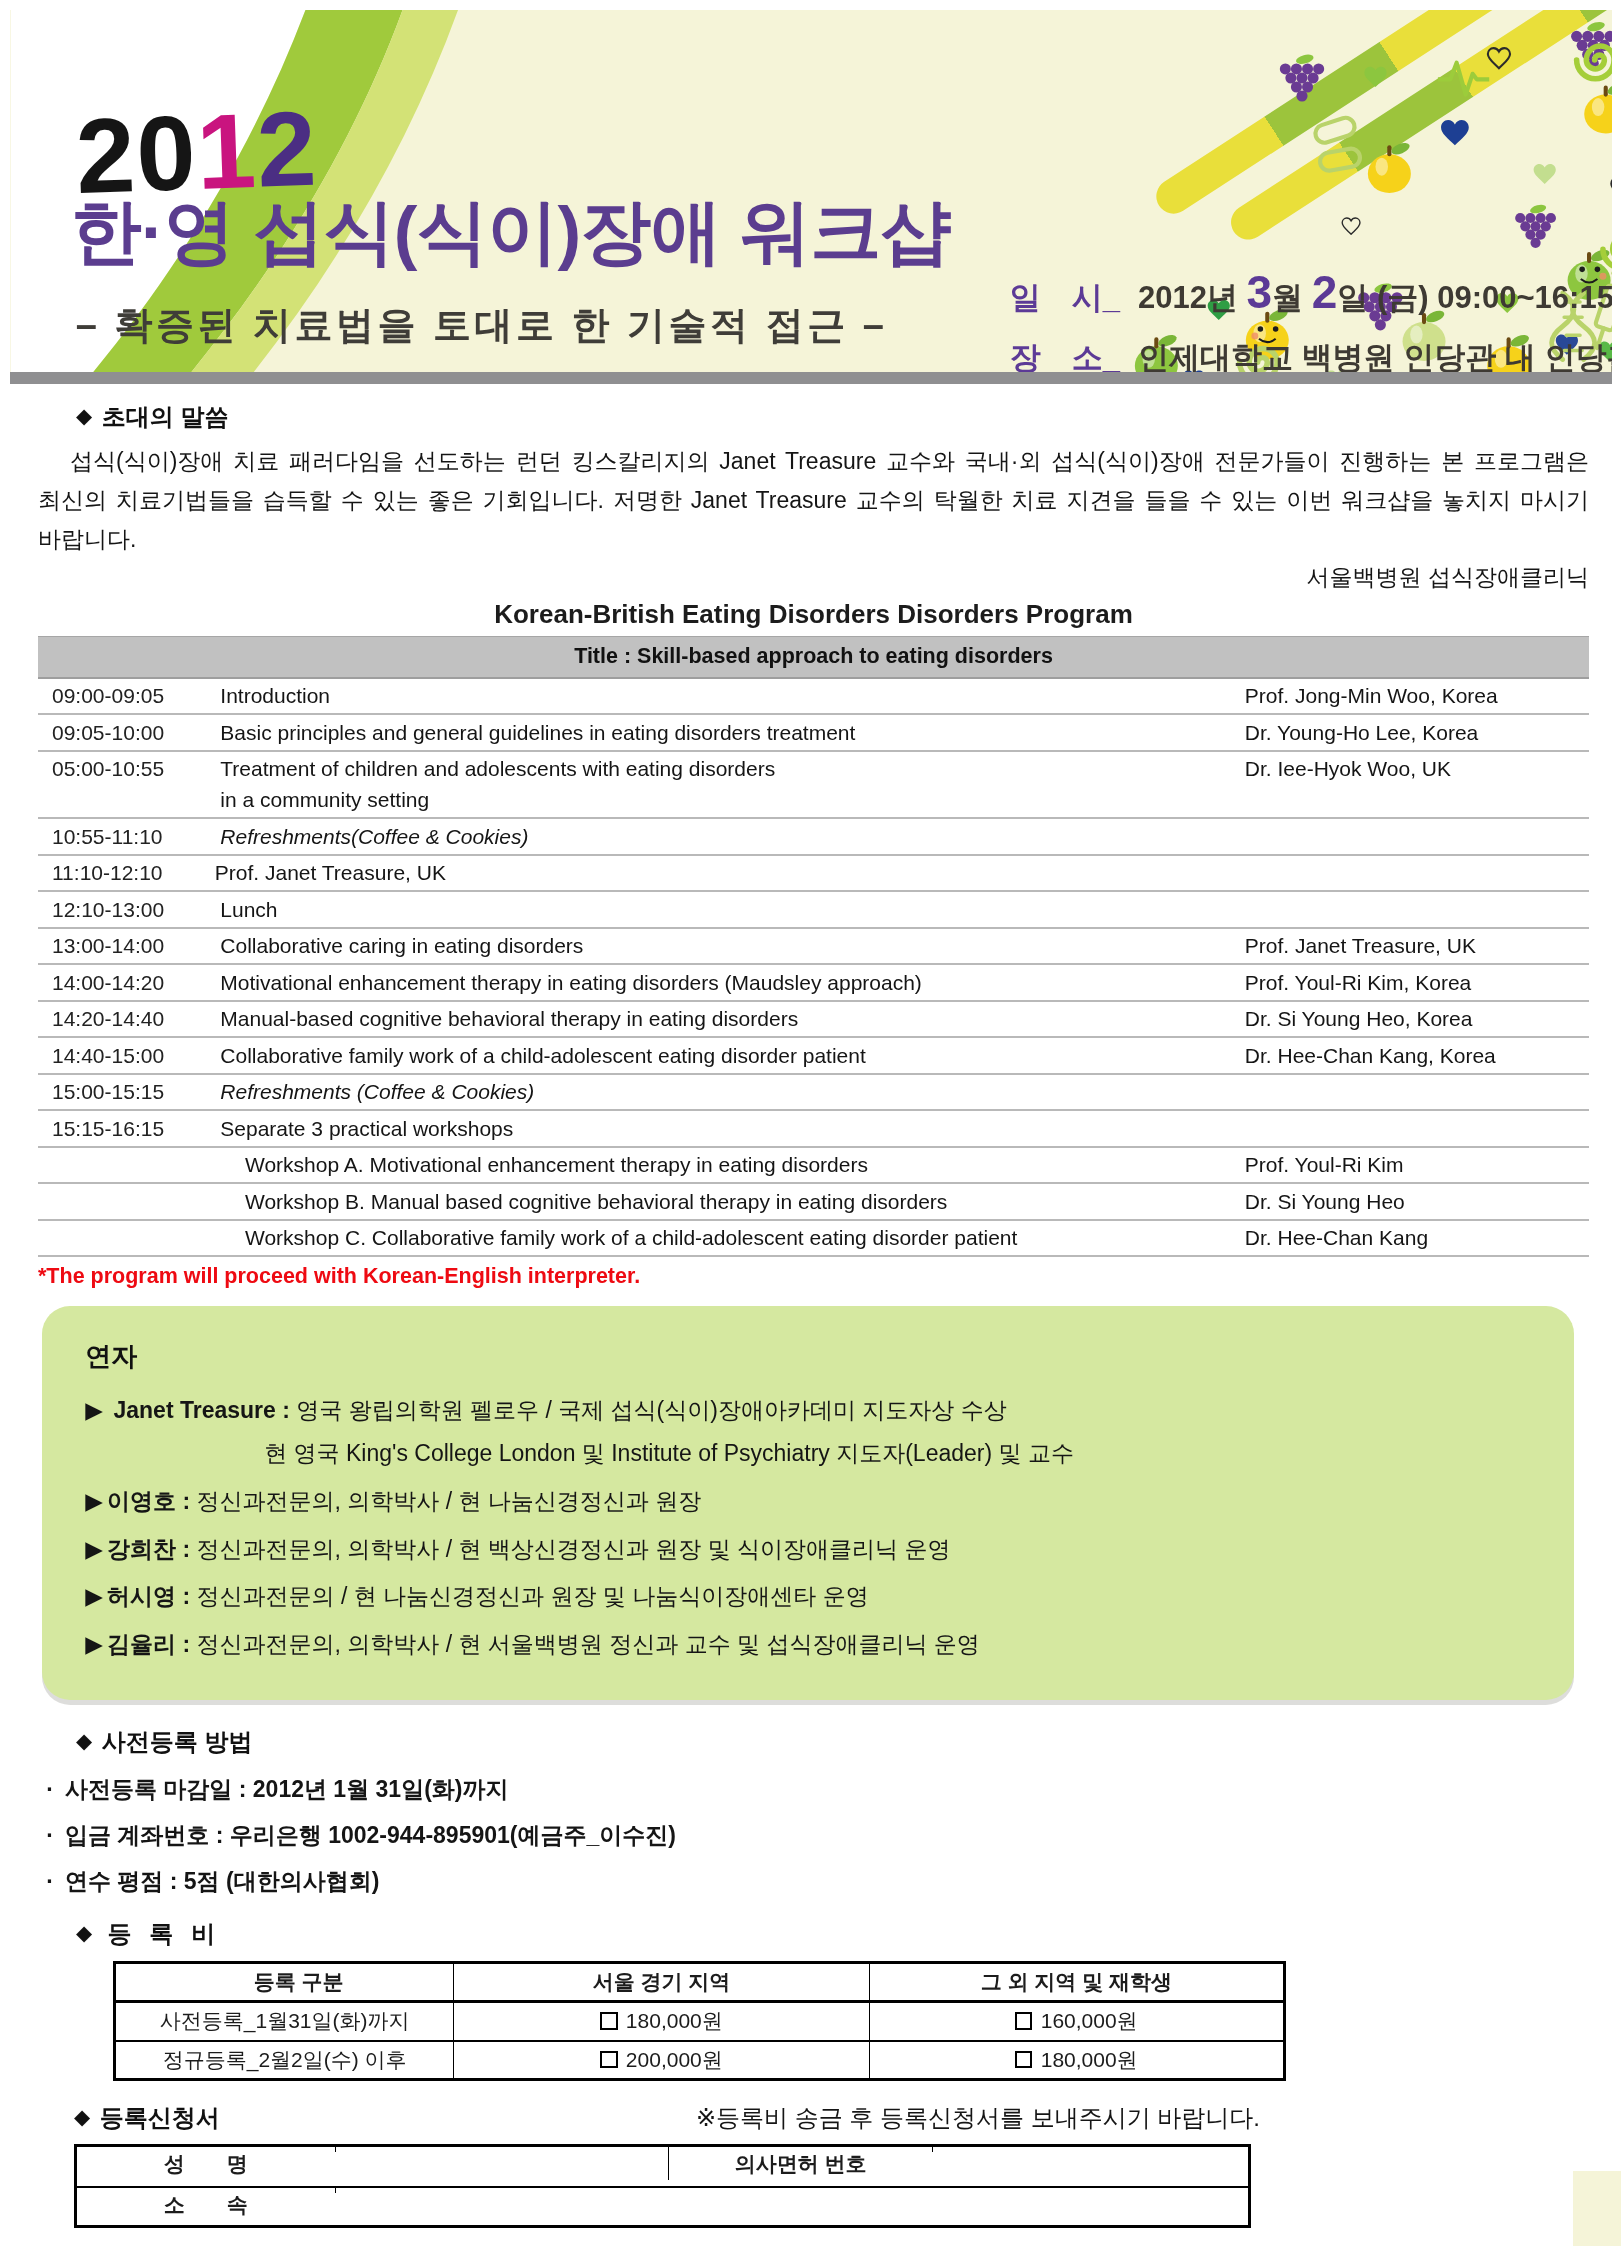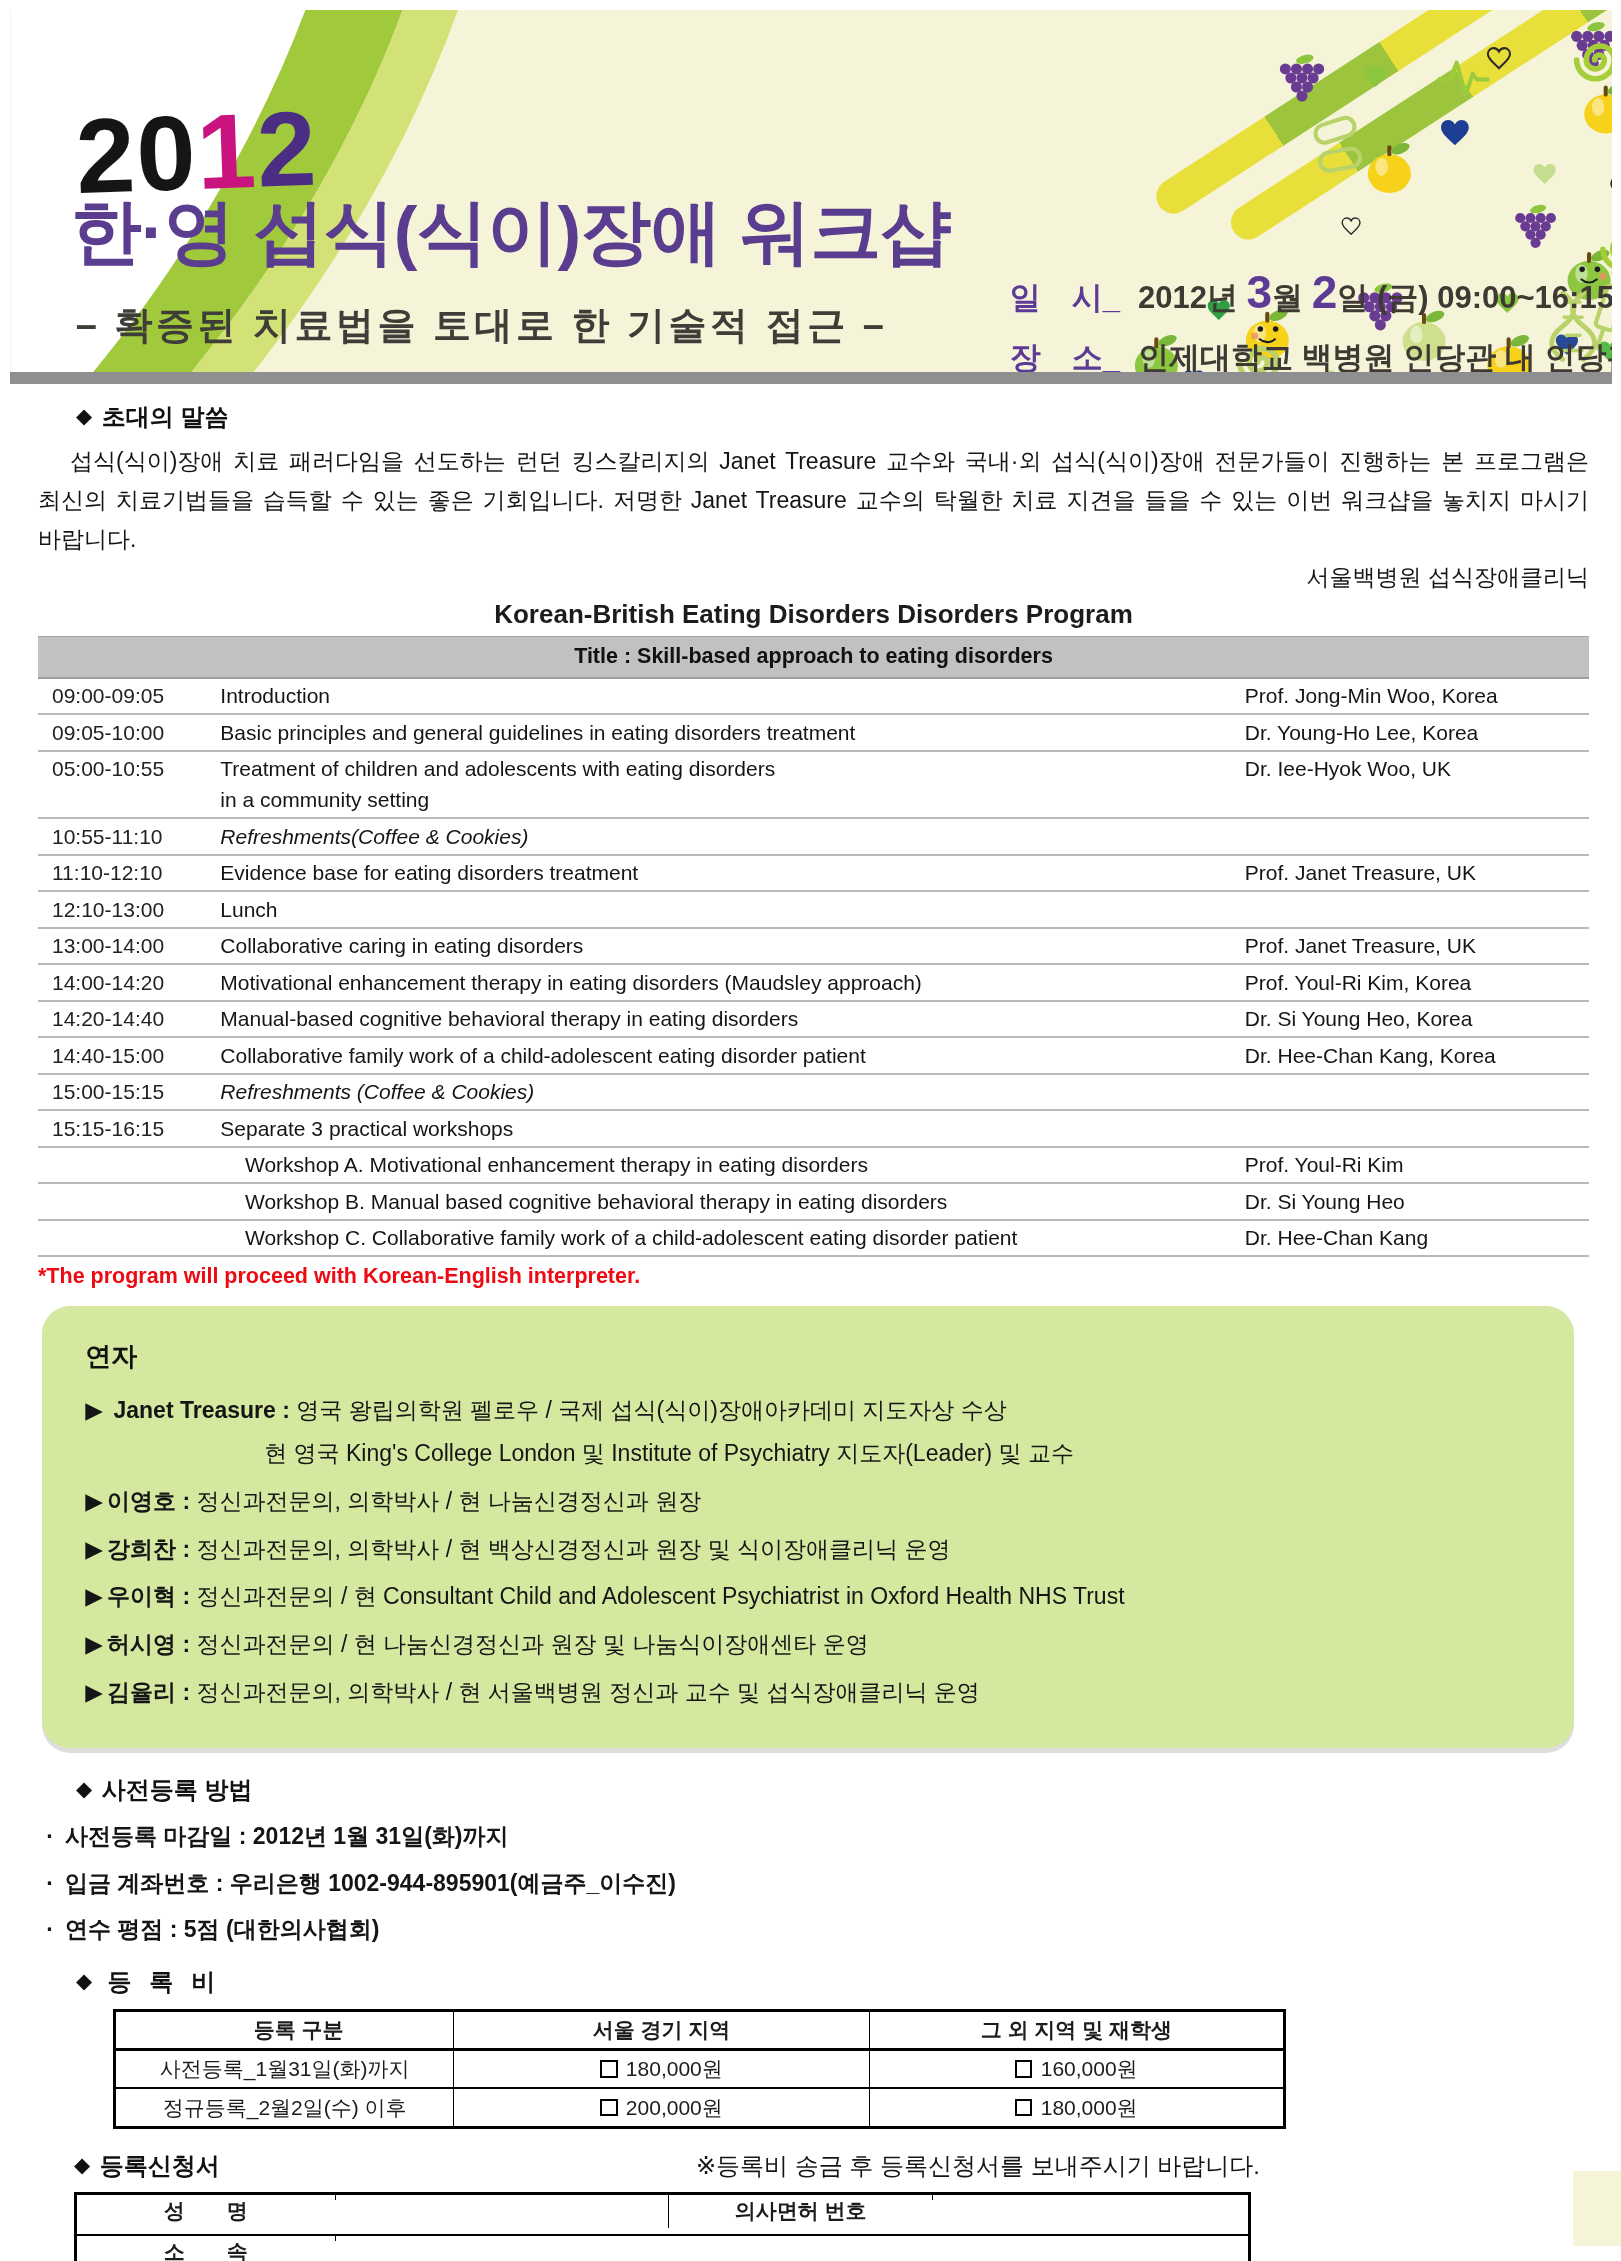--- a/index.html
+++ b/index.html
@@ -240,21 +240,20 @@
           <div class="ptopic">Treatment of children and adolescents with eating disorders<div class="t2">in a community setting</div></div>
           <div class="pspk">Dr. Iee-Hyok Woo, UK</div>
         </div>
         <div class="prow">
           <div class="ptime">10:55-11:10</div>
           <div class="ptopic ital">Refreshments(Coffee &amp; Cookies)</div>
           <div class="pspk"></div>
         </div>
         <div class="prow">
           <div class="ptime">11:10-12:10</div>
-          <div class="ptopic">Evidence base for eating disorders treatment</div>
           <div class="pspk">Prof. Janet Treasure, UK</div>
         </div>
         <div class="prow">
           <div class="ptime">12:10-13:00</div>
           <div class="ptopic">Lunch</div>
           <div class="pspk"></div>
         </div>
         <div class="prow">
           <div class="ptime">13:00-14:00</div>
           <div class="ptopic">Collaborative caring in eating disorders</div>
@@ -302,21 +301,20 @@
         </div>
       </div>
     <div class="rednote">*The program will proceed with Korean-English interpreter.</div>
 
     <div class="greenbox">
       <div class="gb-h">연자</div>
       <div id="speaker-list">
           <div class="spk-item"><span class="arrow">▶ </span><span class="nm">Janet Treasure : </span><span>영국 왕립의학원 펠로우 / 국제 섭식(식이)장애아카데미 지도자상 수상</span><div class="d2">현 영국 King's College London 및 Institute of Psychiatry 지도자(Leader) 및 교수</div></div>
           <div class="spk-item"><span class="arrow">▶</span><span class="nm">이영호 : </span><span>정신과전문의, 의학박사 / 현 나눔신경정신과 원장</span></div>
           <div class="spk-item"><span class="arrow">▶</span><span class="nm">강희찬 : </span><span>정신과전문의, 의학박사 / 현 백상신경정신과 원장 및 식이장애클리닉 운영</span></div>
-          <div class="spk-item"><span class="arrow">▶</span><span class="nm">우이혁 : </span><span>정신과전문의 / 현 Consultant Child and Adolescent Psychiatrist in Oxford Health NHS Trust</span></div>
           <div class="spk-item"><span class="arrow">▶</span><span class="nm">허시영 : </span><span>정신과전문의 / 현 나눔신경정신과 원장 및 나눔식이장애센타 운영</span></div>
           <div class="spk-item"><span class="arrow">▶</span><span class="nm">김율리 : </span><span>정신과전문의, 의학박사 / 현 서울백병원 정신과 교수 및 섭식장애클리닉 운영</span></div>
         </div>
     </div>
 
     <div class="reg-wrap">
       <div class="sec-h"><span class="diam">◆</span><span>사전등록 방법</span></div>
       <div id="reg-items">
           <div class="reg-item"><span class="bullet">·</span><span>사전등록 마감일 : </span><span class="rv">2012년 1월 31일(화)까지</span></div>
           <div class="reg-item"><span class="bullet">·</span><span>입금 계좌번호 : </span><span class="rv">우리은행 1002-944-895901(예금주_이수진)</span></div>

